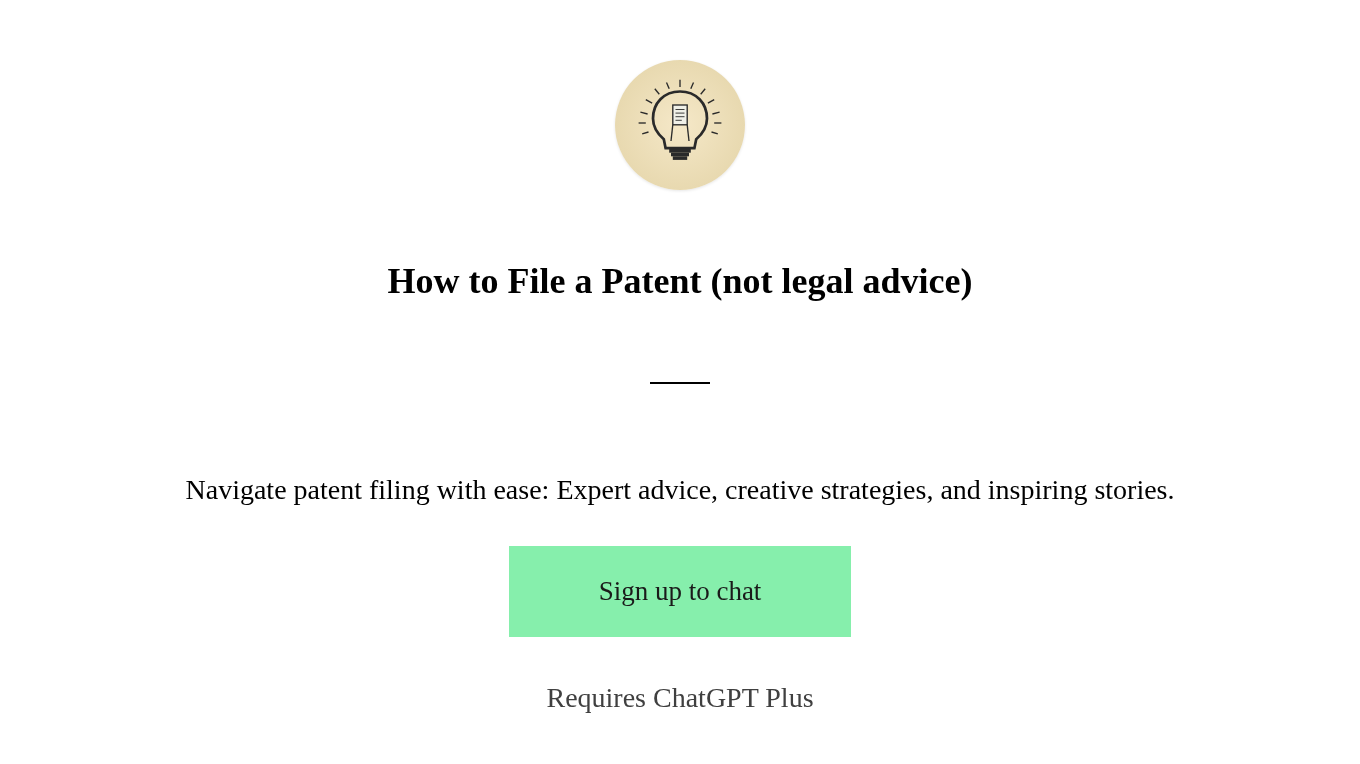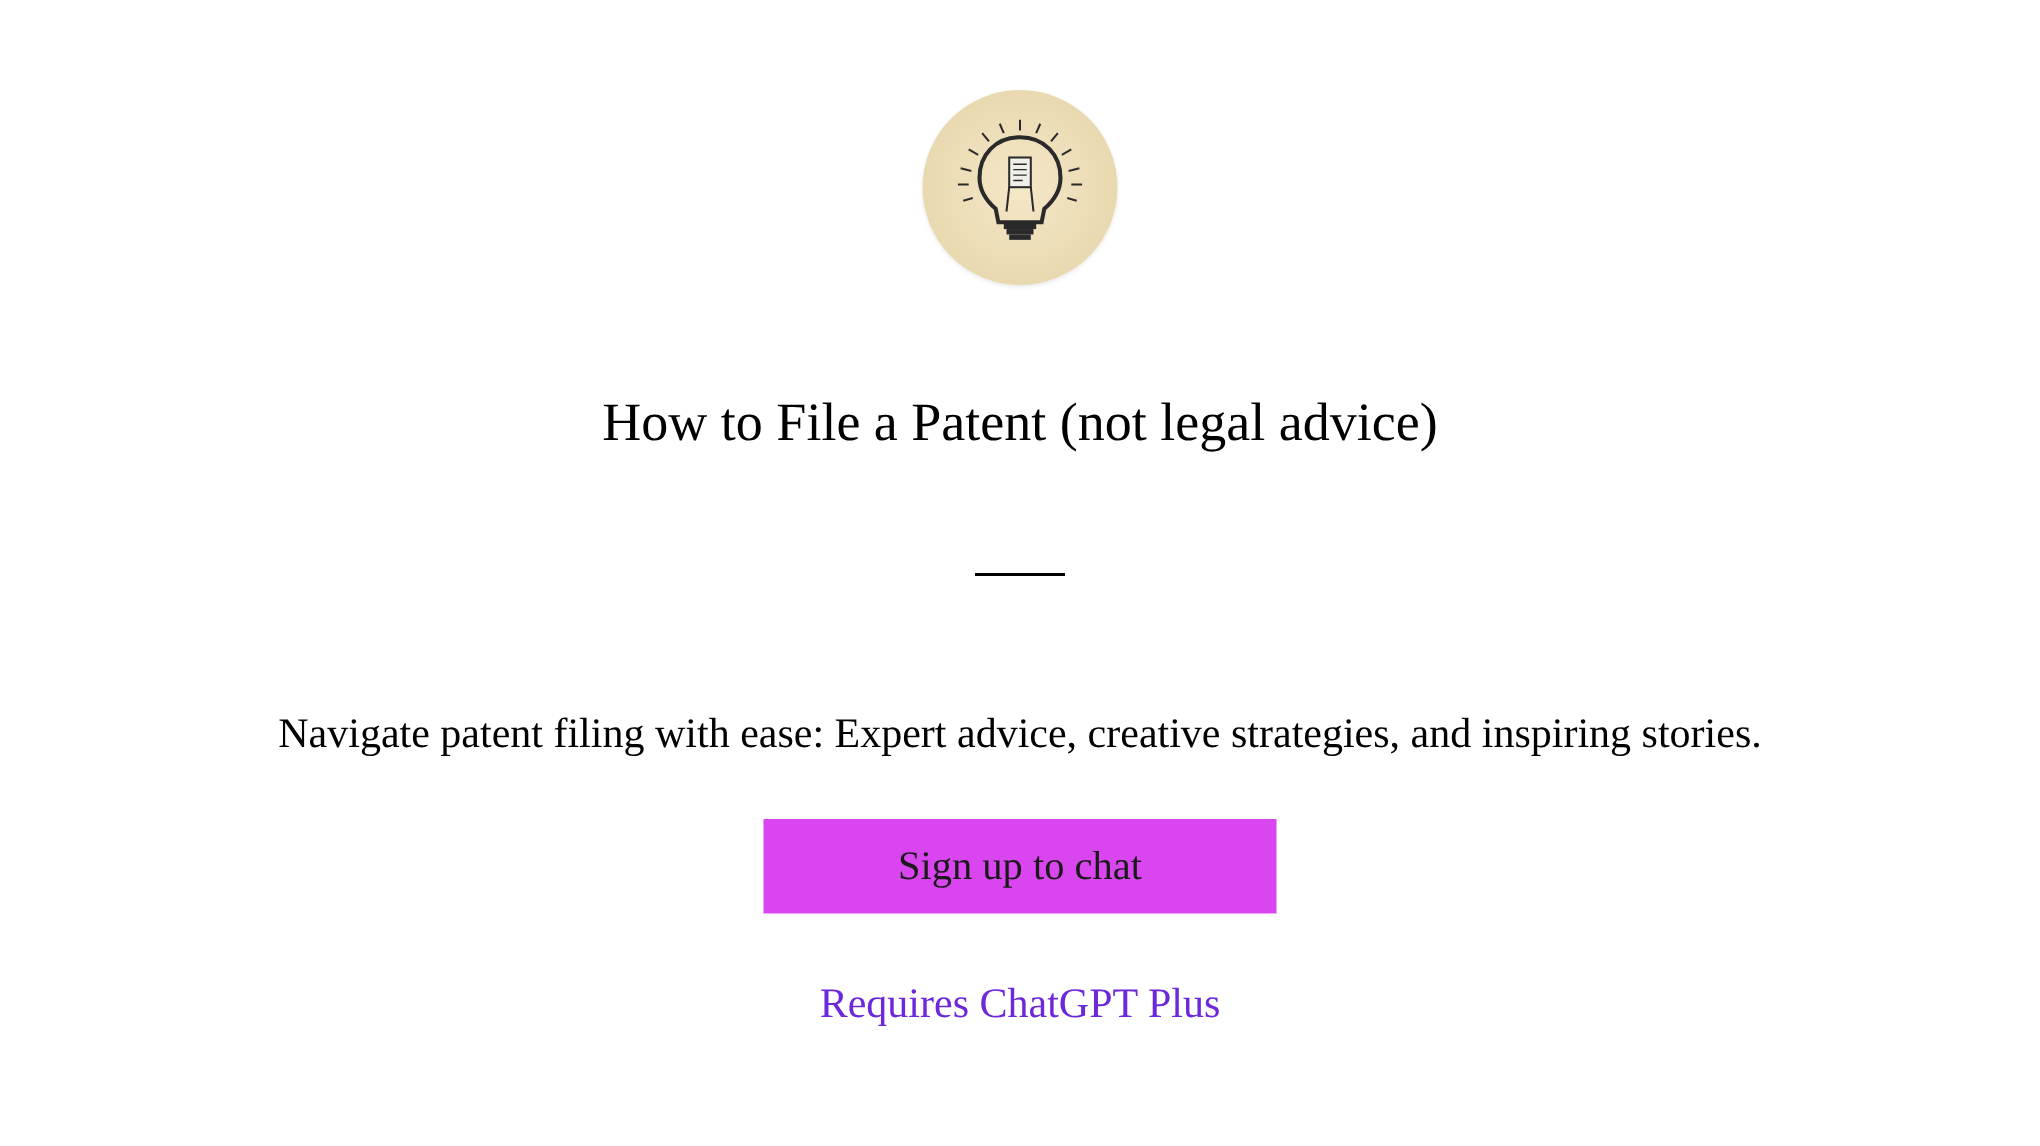--- a/index.html
+++ b/index.html
@@ -27,52 +27,52 @@
       justify-content: center;
       margin-bottom: 70px;
       box-shadow: 0 1px 3px rgba(0,0,0,0.1);
     }
     .logo-container svg {
       width: 90px;
       height: 90px;
     }
     .title {
       font-size: 36px;
-      font-weight: normal;
+      font-weight: bold;
       color: #000000;
       text-align: center;
       margin-bottom: 80px;
     }
     .divider {
       width: 60px;
       height: 2px;
       background: #000000;
       margin-bottom: 90px;
     }
     .description {
       font-size: 28px;
       color: #000000;
       text-align: left;
       margin-bottom: 40px;
       max-width: 1200px;
     }
     .signup-button {
-      background: #d946ef;
+      background: #86efac;
       color: #1a1a1a;
       border: none;
-      padding: 16px 90px;
+      padding: 30px 90px;
       font-size: 27px;
       font-family: Georgia, 'Times New Roman', Times, serif;
       cursor: pointer;
       margin-bottom: 45px;
       text-align: right;
     }
     .requires-text {
       font-size: 28px;
-      color: #6d28d9;
+      color: #404040;
       text-align: center;
     }
   </style>
 </head>
 <body>
 
 <div class="logo-container">
   <span>
     <svg viewBox="0 0 100 100" xmlns="http://www.w3.org/2000/svg">
 

